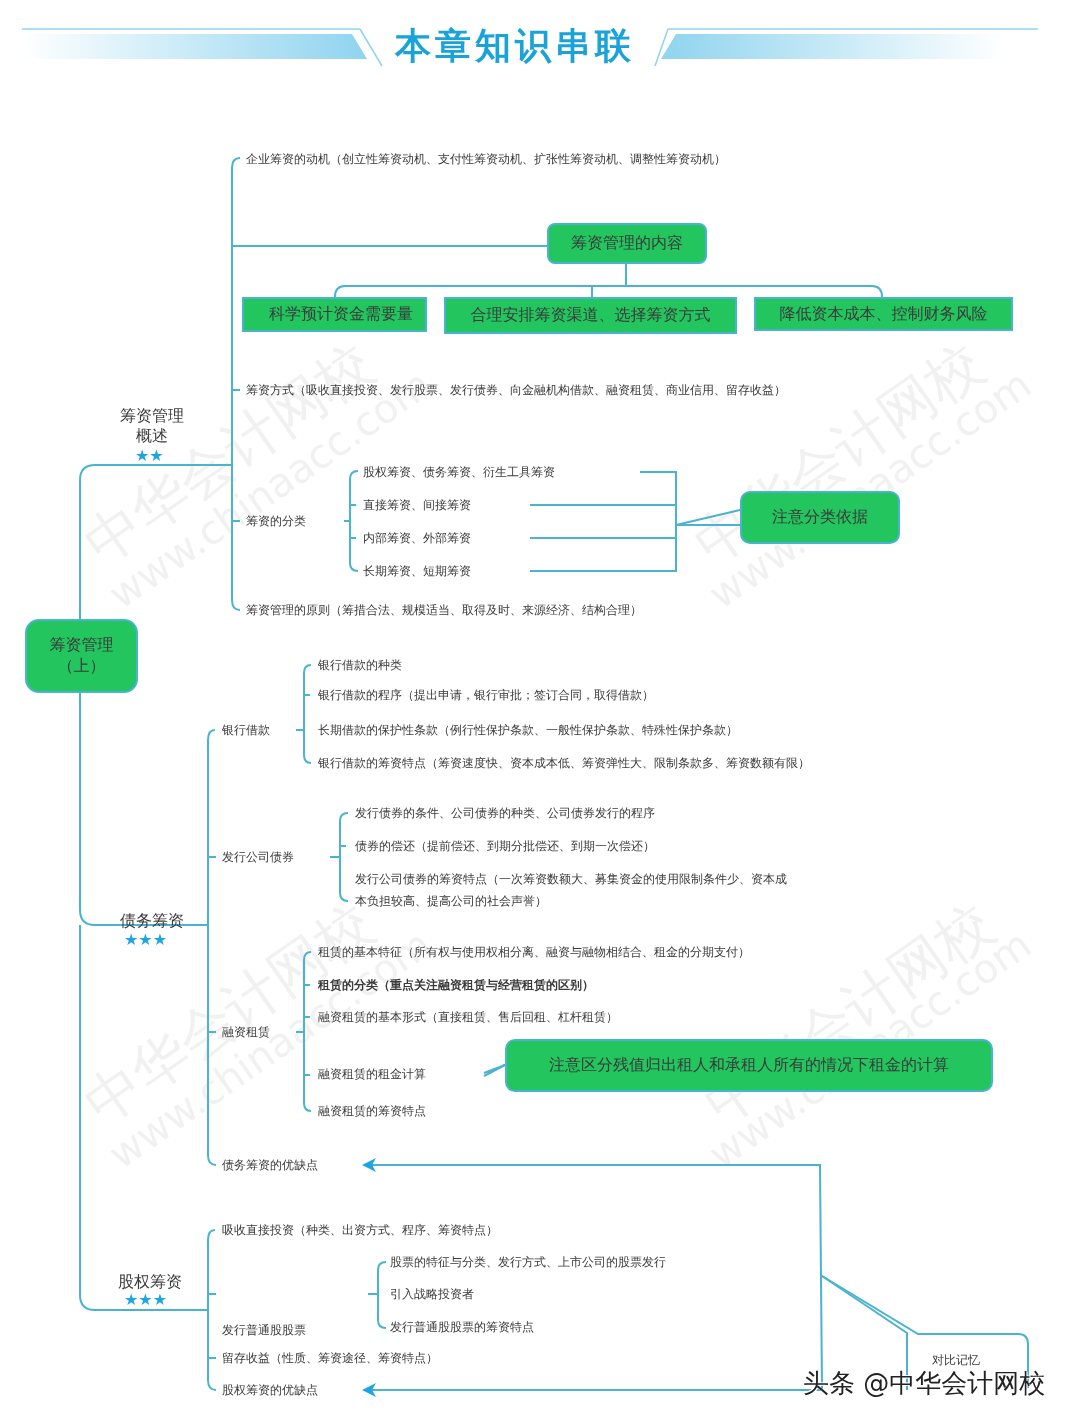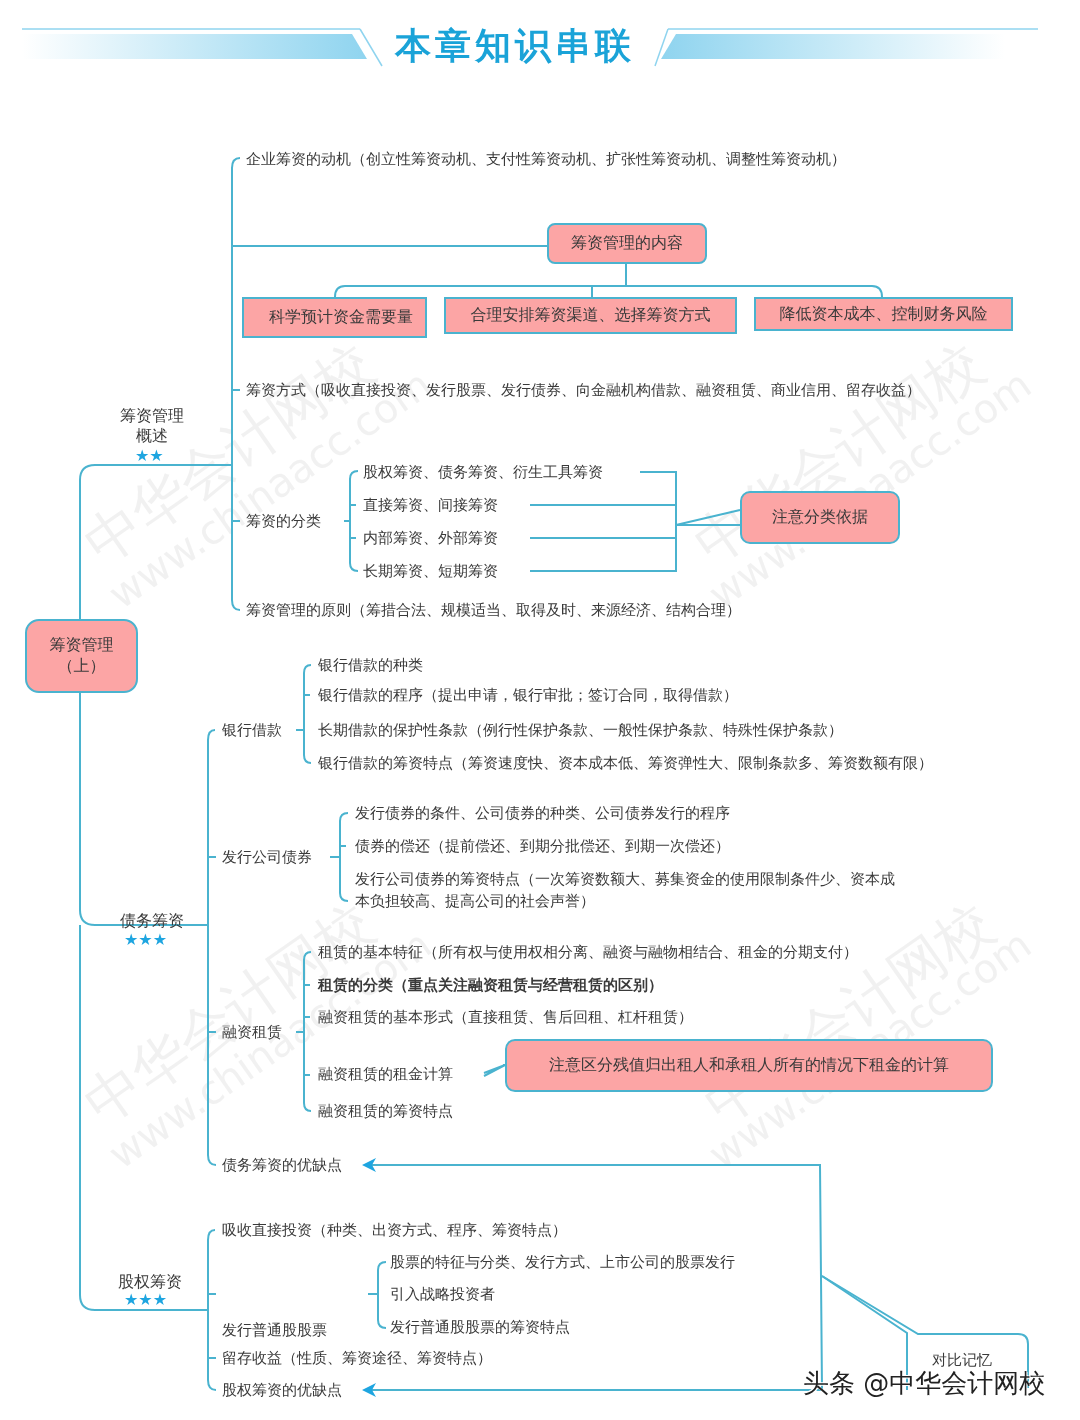--- a/index.html
+++ b/index.html
@@ -1,19 +1,19 @@
 <!DOCTYPE html>
 <html><head>
   <meta charset="utf-8">
   <style>
     html, body { margin: 0; padding: 0; background: #ffffff; }
     body { width: 1080px; height: 1420px; position: relative; overflow: hidden;
            font-family: "DejaVu Serif", "Liberation Serif", serif; color: #333; }
-    .t { position: absolute; font-size: 15px; white-space: nowrap; color: #3a3a3a; line-height: 20px; }
-    .box { position: absolute; border: 2px solid #4ab3cf; background: #fca5a5; display: flex;
+    .t { position: absolute; font-size: 12px; white-space: nowrap; color: #3a3a3a; line-height: 20px; }
+    .box { position: absolute; border: 2px solid #4ab3cf; background: #22c55e; display: flex;
            align-items: center; justify-content: center; font-size: 16px; color: #3a3a3a; box-sizing: border-box; }
     .rbox { border-radius: 10px; }
     .stars { position: absolute; color: #1ea5e0; font-size: 16px; letter-spacing: 0px; }
     .sec { position: absolute; font-size: 16px; text-align: center; color: #3a3a3a; line-height: 20px; }
     svg.lines { position: absolute; left: 0; top: 0; }
     .title { position: absolute; left: 395px; top: 22px; font-size: 36px; font-weight: bold;
              color: #1aa3d8; font-family: "DejaVu Sans", sans-serif; letter-spacing: 4px; }
     .wm { position: absolute; color: rgba(180,180,180,0.18); font-family: "DejaVu Sans", sans-serif;
           font-size: 56px; transform: rotate(-35deg); transform-origin: left top; white-space: nowrap; pointer-events: none; }
     .footer { position: absolute; left: 803px; top: 1366px; font-size: 26px; color: #222;
@@ -119,21 +119,21 @@
 </div>
 
 <div class="sec" style="left:112px;top:406px;width:80px;">
   <div>筹资管理</div>
   <div>概述</div>
 </div>
 <div class="stars" style="left:135px;top:446px;">★★</div>
 
 <div class="t" style="left:246px;top:149px;">企业筹资的动机（创立性筹资动机、支付性筹资动机、扩张性筹资动机、调整性筹资动机）</div>
 <div class="box rbox" style="left:547px;top:223px;width:160px;height:41px;border-radius:8px;">筹资管理的内容</div>
-<div class="box" style="left:242px;top:297px;width:185px;height:41px;padding-left:13px;">科学预计资金需要量</div>
+<div class="box" style="left:242px;top:297px;width:185px;height:35px;padding-left:13px;">科学预计资金需要量</div>
 <div class="box" style="left:444px;top:297px;width:293px;height:37px;">合理安排筹资渠道、选择筹资方式</div>
 <div class="box" style="left:754px;top:297px;width:259px;height:34px;">降低资本成本、控制财务风险</div>
 <div class="t" style="left:246px;top:380px;">筹资方式（吸收直接投资、发行股票、发行债券、向金融机构借款、融资租赁、商业信用、留存收益）</div>
 <div class="t" style="left:246px;top:511px;">筹资的分类</div>
 <div class="t" style="left:363px;top:462px;">股权筹资、债务筹资、衍生工具筹资</div>
 <div class="t" style="left:363px;top:495px;">直接筹资、间接筹资</div>
 <div class="t" style="left:363px;top:528px;">内部筹资、外部筹资</div>
 <div class="t" style="left:363px;top:561px;">长期筹资、短期筹资</div>
 <div class="box rbox" style="left:740px;top:491px;width:160px;height:53px;">注意分类依据</div>
 <div class="t" style="left:246px;top:600px;">筹资管理的原则（筹措合法、规模适当、取得及时、来源经济、结构合理）</div>

